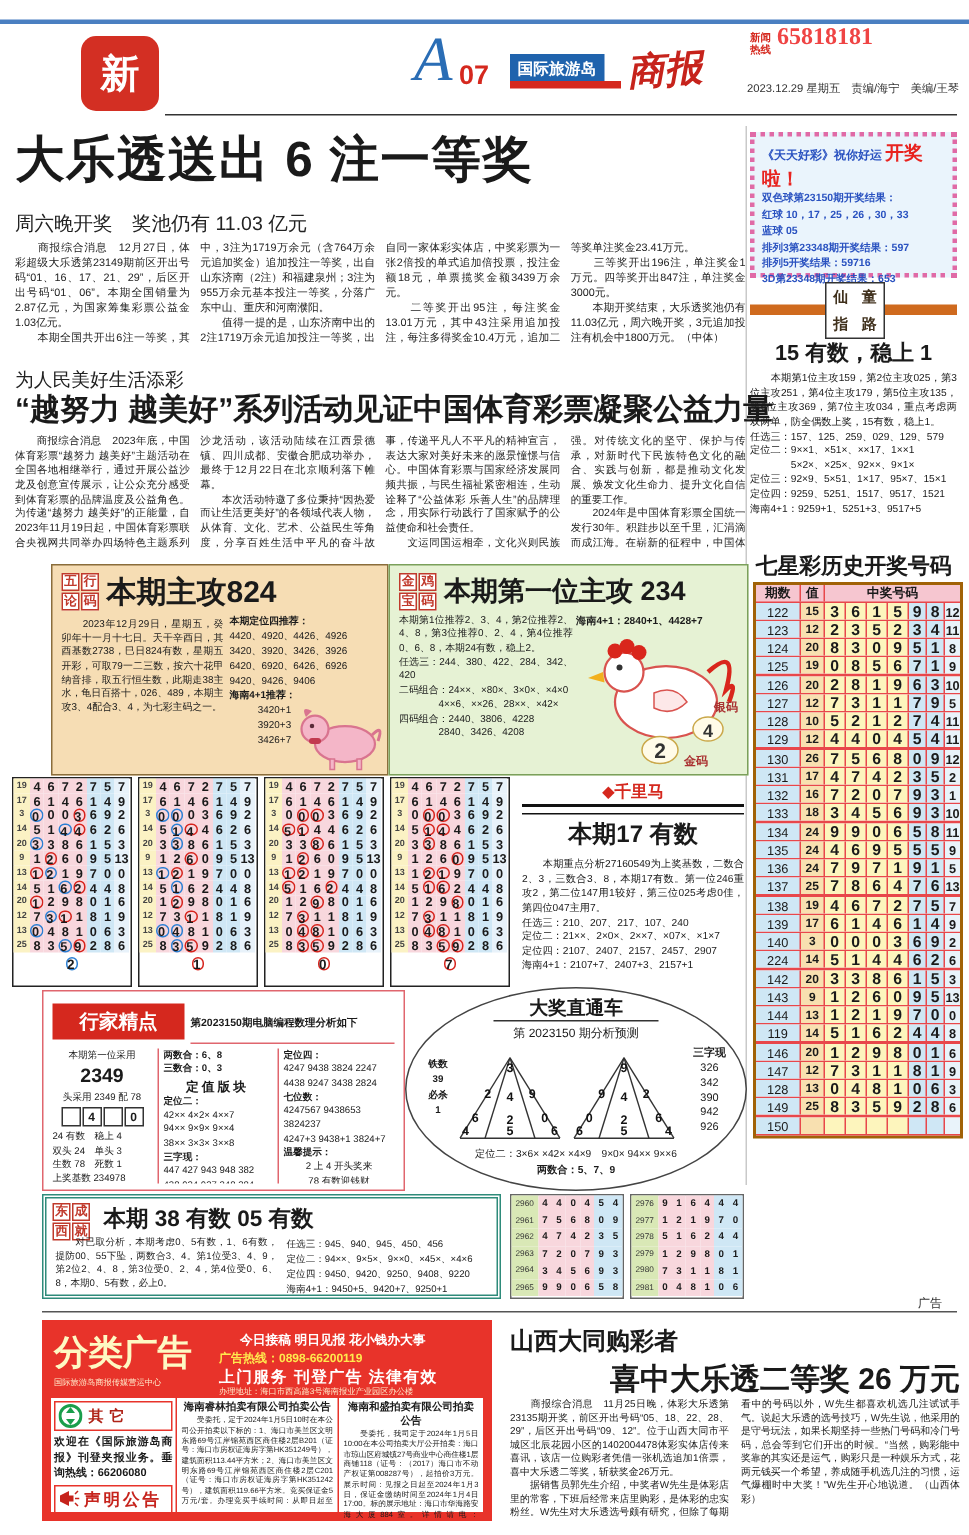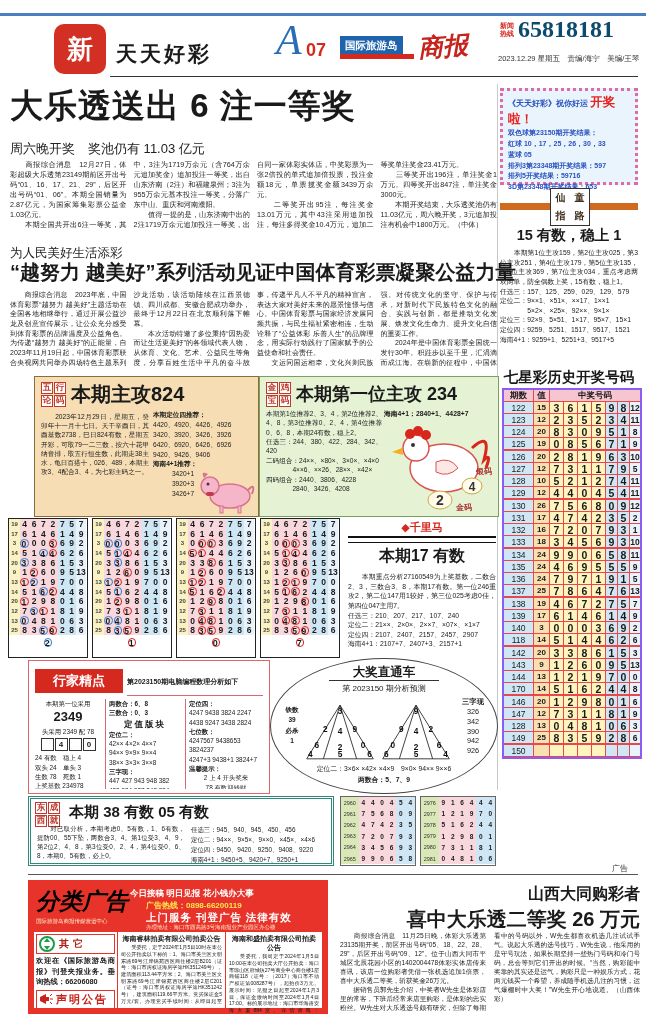--- a/index.html
+++ b/index.html
@@ -17,21 +17,21 @@
   .seal{left:54px;top:24px;width:52px;height:50px;background:#d32f23;border-radius:10px;
         color:#fff;font-size:26px;font-weight:bold;display:flex;align-items:center;justify-content:center;}
   .papertitle{left:116px;top:40px;font-size:21px;font-weight:bold;letter-spacing:3px;}
   .hrule{left:110px;top:76px;width:528px;border-top:1.5px solid #333;}
   .pageA{left:276px;top:16px;font-size:42px;font-style:italic;color:#2a6db5;font-family:"Liberation Serif","DejaVu Serif",serif;}
   .pageN{left:306px;top:40px;font-size:18px;font-weight:bold;color:#d5281e;}
   .mastbox{left:340px;top:36px;background:#1f63ad;color:#fff;font-size:10.5px;font-weight:bold;padding:3px 5px;}
   .maststrip{left:340px;top:54px;width:74px;height:5px;background:#d5281e;}
   .mastscript{left:418px;top:30px;color:#c6231c;font-size:25px;font-weight:bold;font-style:italic;transform:rotate(-4deg);}
   .hotlbl{left:500px;top:22px;width:16px;font-size:7px;color:#d5281e;font-weight:bold;line-height:1.2;}
-  .hotnum{left:518px;top:16px;font-size:24px;font-weight:bold;color:#0c4a6e;font-family:"Liberation Serif","DejaVu Serif",serif;}
+  .hotnum{left:518px;top:16px;font-size:16px;font-weight:bold;color:#ef4444;font-family:"Liberation Serif","DejaVu Serif",serif;}
   .dateline{left:498px;top:54px;font-size:7.5px;color:#333;text-align:right;}
 
   
   .lead-h{left:10px;top:84px;width:488px;font-size:33px;font-weight:800;letter-spacing:1px;white-space:nowrap;}
   .lead-d{left:10px;top:140px;font-size:13px;color:#222;}
   .colbody{column-gap:7px;font-size:7.2px;line-height:1.38;color:#222;}
   .lead-b{left:10px;top:160px;width:487px;height:82px;column-count:4;}
   .vertrule{left:497px;top:84px;width:1px;height:706px;background:#c9c9c9;}
 
   
@@ -101,57 +101,57 @@
   .dc-b2{left:160px;top:26px;width:140px;height:40px;font-size:6.4px;line-height:1.55;}
   .mini{position:absolute;top:796px;width:76px;height:70px;border:1px solid #666;background:#fff;box-sizing:border-box;}
   .m-row{display:flex;height:11.2px;}
   .m-per{width:18px;background:#d9e8b6;font-size:5.5px;display:flex;align-items:center;justify-content:center;color:#333;}
   .m-c{width:9.6px;font-size:6.5px;font-weight:bold;display:flex;align-items:center;justify-content:center;}
 
   
   .adline{left:28px;top:874px;width:610px;border-top:1px solid #555;}
   .adlabel{left:612px;top:863px;font-size:8px;color:#333;}
   .classified{left:28px;top:880px;width:300px;height:134px;background:#e8332a;}
-  .cl-title{left:8px;top:6px;font-size:23px;font-weight:900;color:#000000;font-style:italic;}
+  .cl-title{left:8px;top:6px;font-size:23px;font-weight:900;color:#fef9c3;}
   .cl-org{left:8px;top:38px;font-size:5.5px;color:#ffe9c9;}
-  .cl-l1{left:102px;top:8px;width:178px;font-size:8.5px;font-weight:bold;color:#fff;}
+  .cl-l1{left:132px;top:8px;width:178px;font-size:8.5px;font-weight:bold;color:#fff;}
   .cl-hot{left:118px;top:20px;width:178px;font-size:8px;font-weight:bold;color:#ffe94e;}
   .cl-l2{left:118px;top:31px;width:178px;font-size:10.5px;font-weight:bold;color:#fff;letter-spacing:1px;}
   .cl-addr{left:118px;top:44px;width:178px;font-size:5.5px;color:#ffe9c9;}
   .cl-panel{left:6px;top:52px;width:288px;height:76px;background:#fff;display:flex;}
   .cl-colA{width:84px;border-right:1px solid #e8332a;padding:2px;box-sizing:border-box;}
   .cl-colB{width:108px;border-right:1px solid #e8332a;padding:2px 3px;box-sizing:border-box;}
   .cl-colC{width:96px;padding:2px 3px;box-sizing:border-box;}
   .rowqt{display:flex;align-items:center;gap:4px;border:1px solid #e8332a;padding:1px 2px;}
   .qt-txt{font-size:10px;font-weight:bold;color:#b02318;letter-spacing:4px;}
   .welcome{font-size:7.3px;font-weight:bold;line-height:1.45;margin:2px 0;text-align:justify;}
   .smgg{display:flex;align-items:center;gap:3px;border:1px solid #e8332a;padding:1px 2px;}
   .smgg-t{font-size:11px;font-weight:bold;color:#c6231c;letter-spacing:2px;}
   .auc-t{font-size:7px;font-weight:bold;text-align:center;line-height:1.3;}
   .auc-b{font-size:5.1px;line-height:1.32;text-align:justify;margin-top:1px;}
 
-  .shanxi-h1{left:340px;top:884px;width:300px;text-align:right;font-size:16px;font-weight:800;}
+  .shanxi-h1{left:340px;top:884px;width:300px;text-align:left;font-size:16px;font-weight:800;}
   .shanxi-h2{left:340px;top:906px;width:300px;text-align:right;font-size:20px;font-weight:700;}
   .shanxi-b{left:340px;top:932px;width:300px;height:82px;column-count:2;column-gap:8px;font-size:6.6px;}
 
   
   .results{left:500px;top:88px;width:138px;height:97px;border:3px dotted #e06aa6;background:#eaf4fc;
            box-sizing:border-box;padding:3px 5px;}
   .rb-banner{font-size:8px;font-weight:bold;color:#2a52c0;}
   .rb-banner em{font-style:normal;font-size:12.5px;color:#e8231f;font-weight:900;}
   .rb-lines div{font-size:7px;font-weight:bold;color:#2a52c0;line-height:1.55;}
   .embar{left:500px;top:203px;width:138px;height:7px;background:#cf6a1e;}
   .embox{left:550px;top:188px;width:38px;height:36px;background:#fff;border:1.5px solid #333;
          display:grid;grid-template-columns:1fr 1fr;}
   .embox span{font-size:10px;font-weight:bold;display:flex;align-items:center;justify-content:center;color:#40311d;}
   .xt-title{left:500px;top:226px;width:138px;text-align:center;font-size:14.5px;font-weight:800;}
   .xt-body{left:500px;top:248px;width:138px;height:118px;font-size:6.8px;line-height:1.42;}
 
   .hist-title{left:500px;top:368px;width:138px;text-align:center;font-size:14.5px;font-weight:900;}
-  .hist{left:502px;top:388px;width:136px;border:2px solid #8b5cf6;box-sizing:content-box;background:#fff;}
+  .hist{left:502px;top:388px;width:136px;border:2px solid #a16207;box-sizing:content-box;background:#fff;}
   .h-row{display:flex;height:11px;border-bottom:1px solid #e8474b;}
   .h-group{border-bottom:2px solid #e8474b;}
   .h-row span{border-right:1px solid #e8474b;display:flex;align-items:center;justify-content:center;box-sizing:border-box;}
   .h-row span:last-child{border-right:none;}
   .h-per{width:30px;font-size:8.5px;background:#cfe7f5;}
   .h-val{width:16px;font-size:8px;font-weight:bold;background:#f8e0b0;}
   .h-d4{width:14px;font-size:10.5px;font-weight:800;background:#fdf5bd;}
   .h-d2{width:12px;font-size:10.5px;font-weight:800;background:#cfe7f5;}
   .h-dl{width:10px;font-size:8.5px;font-weight:800;background:#e9f3fa;flex:1;}
   .h-head{background:#f6c6d0;}
@@ -164,21 +164,20 @@
 </style>
 </head>
 <body>
 
 <div class="page">
 
   <div class="abs topline"></div>
   <div class="abs seal">
       <span>新</span>
     </div>
-  <div class="abs papertitle">天天好彩</div>
   <div class="abs pageA">A</div>
   <div class="abs pageN">07</div>
   <div class="abs mastbox">国际旅游岛</div>
   <div class="abs maststrip"></div>
   <div class="abs mastscript">商报</div>
   <div class="abs hotlbl">新闻热线</div>
   <div class="abs hotnum">65818181</div>
   <div class="abs dateline">2023.12.29 星期五　责编/海宁　美编/王琴</div>
   <div class="abs hrule"></div>
   <div class="abs vertrule"></div>
@@ -1439,21 +1438,21 @@
         <span class="h-val">3</span>
         <span class="h-d4">0</span>
         <span class="h-d4">0</span>
         <span class="h-d4">0</span>
         <span class="h-d4">3</span>
         <span class="h-d2">6</span>
         <span class="h-d2">9</span>
         <span class="h-dl">2</span>
       </div>
       <div class="h-row h-group">
-        <span class="h-per">118</span>
+        <span class="h-per">224</span>
         <span class="h-val">14</span>
         <span class="h-d4">5</span>
         <span class="h-d4">1</span>
         <span class="h-d4">4</span>
         <span class="h-d4">4</span>
         <span class="h-d2">6</span>
         <span class="h-d2">2</span>
         <span class="h-dl">6</span>
       </div>
       <div class="h-row">
@@ -1483,21 +1482,21 @@
         <span class="h-val">13</span>
         <span class="h-d4">1</span>
         <span class="h-d4">2</span>
         <span class="h-d4">1</span>
         <span class="h-d4">9</span>
         <span class="h-d2">7</span>
         <span class="h-d2">0</span>
         <span class="h-dl">0</span>
       </div>
       <div class="h-row h-group">
-        <span class="h-per">170</span>
+        <span class="h-per">119</span>
         <span class="h-val">14</span>
         <span class="h-d4">5</span>
         <span class="h-d4">1</span>
         <span class="h-d4">6</span>
         <span class="h-d4">2</span>
         <span class="h-d2">4</span>
         <span class="h-d2">4</span>
         <span class="h-dl">8</span>
       </div>
       <div class="h-row">

